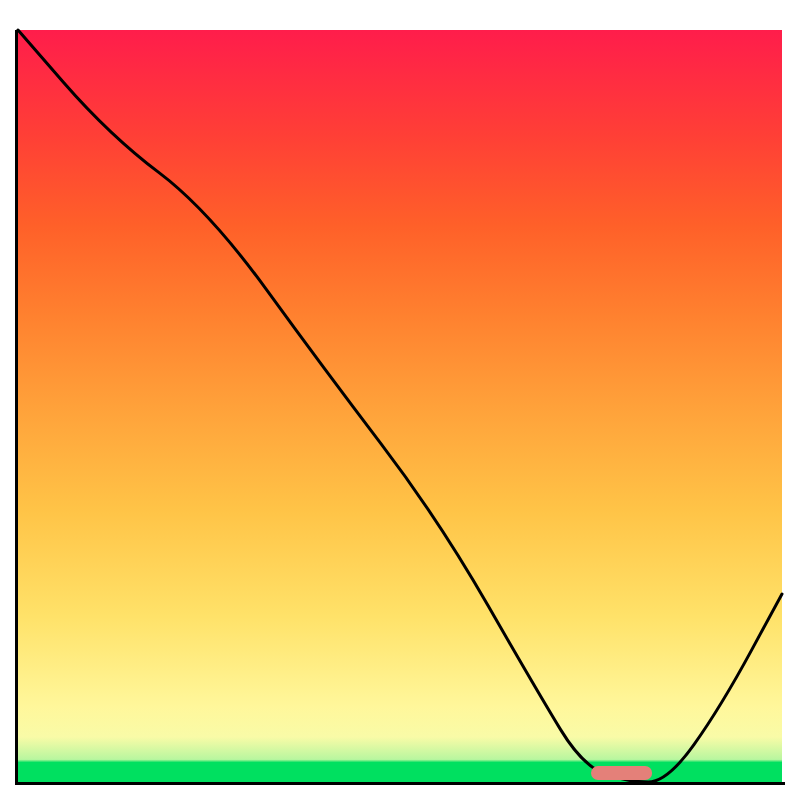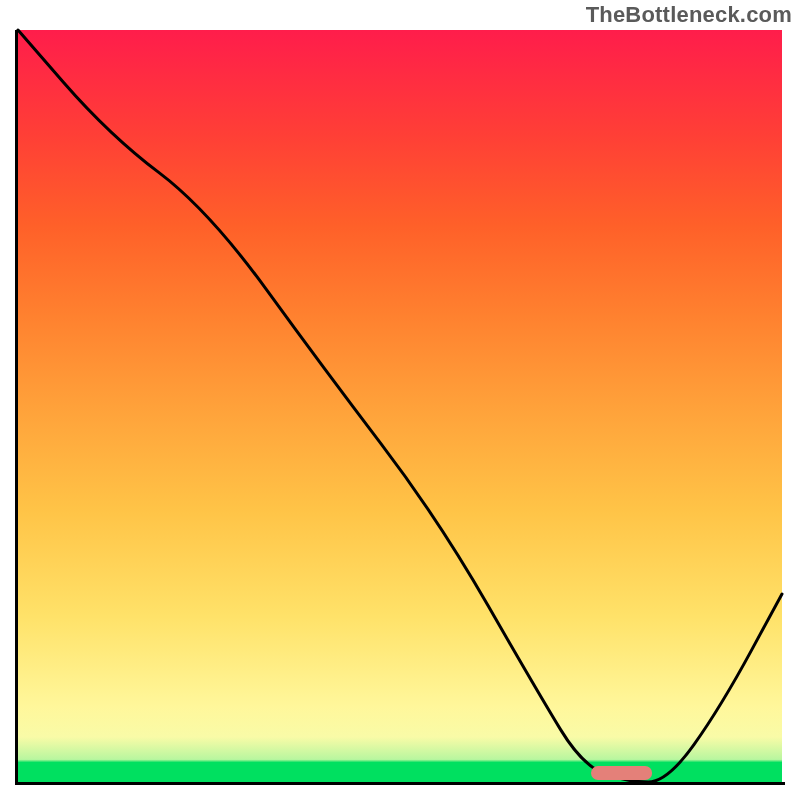--- a/index.html
+++ b/index.html
@@ -73,21 +73,20 @@
     overflow: visible;
   }
   .pill {
     fill: #e48079;
   }
 </style>
 </head>
 <body>
 
 <div class="stage">
-  <div class="watermark">TheBottleneck.com</div>
 
   <div class="plot-area"></div>
 
   <div class="axis-left"></div>
   <div class="axis-bottom"></div>
 
   <svg class="curve" viewBox="0 0 764 752" preserveAspectRatio="none">
     <path id="curve-path" fill="none" stroke="#000" stroke-width="3" stroke-linejoin="round" stroke-linecap="round" d="M 0,0 Q 0,0 45.839999999999996,52.639999999999986 Q 91.67999999999999,105.27999999999997 141.34,142.88 Q 191,180.48000000000002 248.3,259.44 Q 305.6,338.4 362.90000000000003,413.6 Q 420.20000000000005,488.8 469.86,575.28 Q 519.52,661.76 542.44,699.36 Q 565.36,736.96 588.28,744.48 Q 611.2,752 630.3,752 Q 649.4,752 676.14,714.4 Q 702.88,676.8 733.44,620.4 T 764,564"></path>
     <rect id="marker-pill" class="pill" rx="7" ry="7" height="14" x="573" y="735.976" width="61.120000000000005"></rect>
   </svg>

